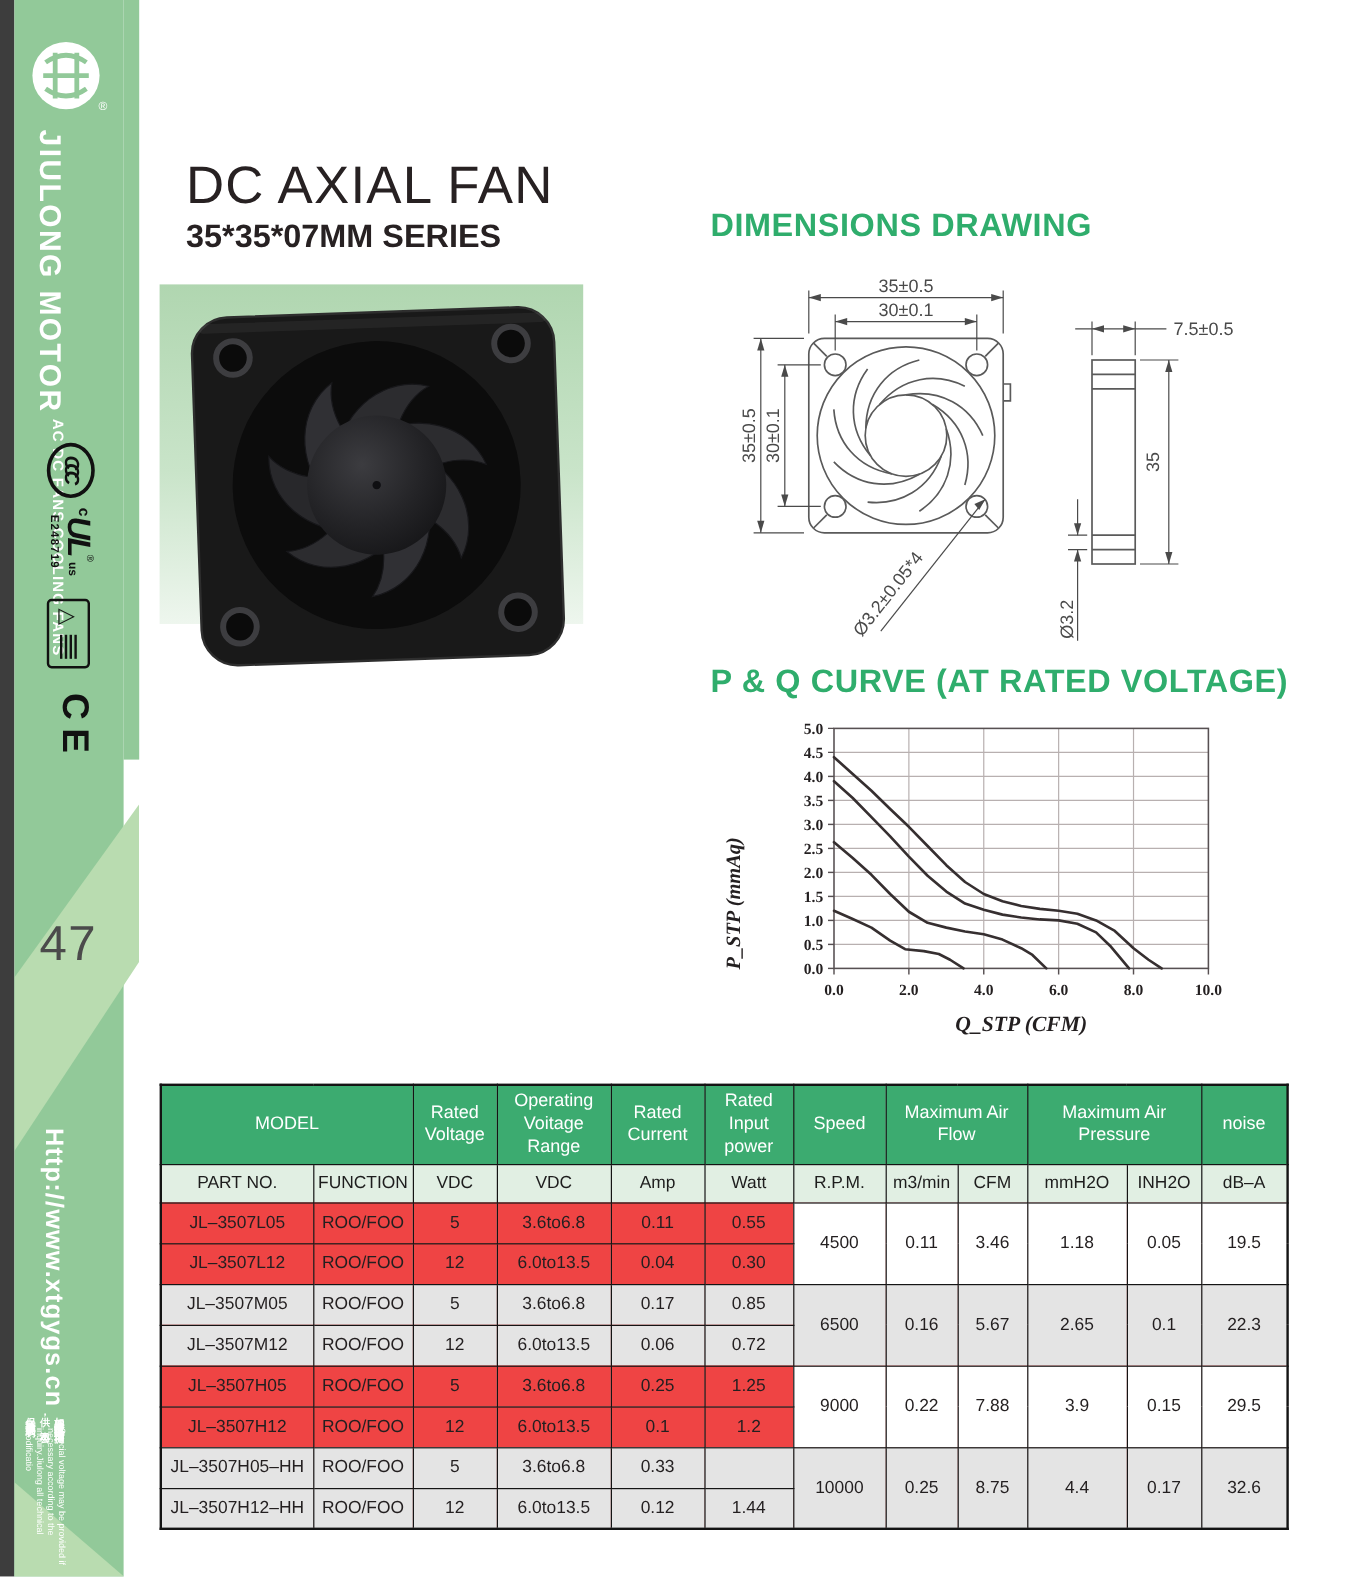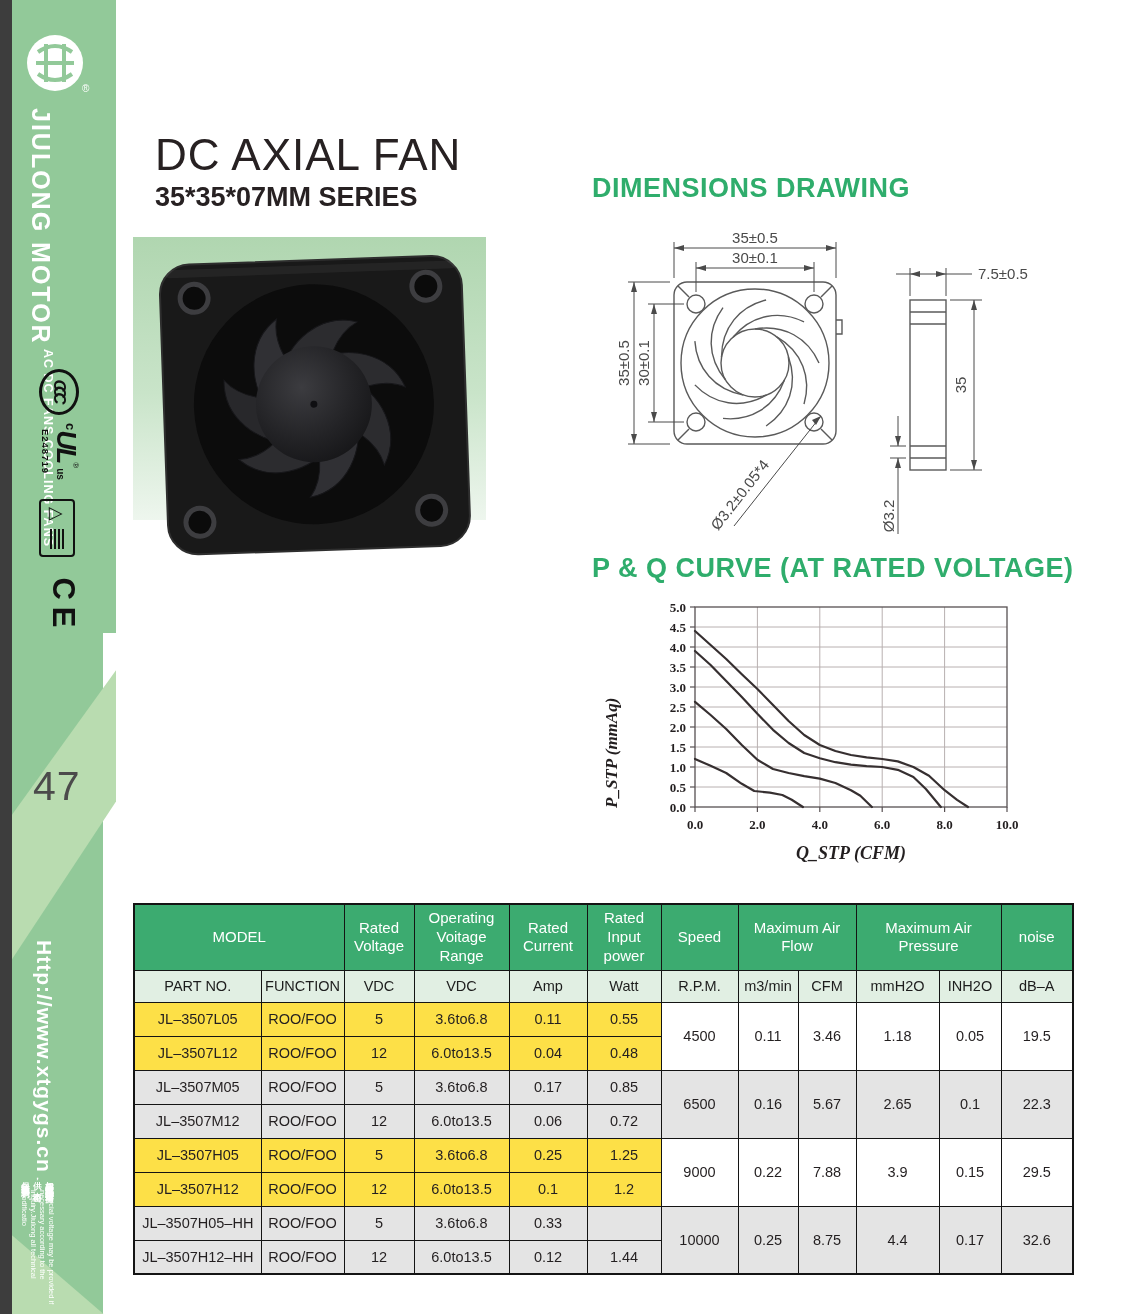--- a/index.html
+++ b/index.html
@@ -77,21 +77,21 @@
   
   .specs { position:absolute; left:155px; top:616px; font-size:26px; line-height:37px; color:#272122; }
 
   
   .spec-table { position:absolute; left:133px; top:903px; border-collapse:collapse;
       table-layout:fixed; width:939px; font-size:14.5px; }
   .spec-table td { border:1px solid #141414; text-align:center; vertical-align:middle; padding:2px 1px; }
   .spec-table { border:2px solid #141414; }
   .th-green { background:#3cab70; color:#ffffff; font-size:15px; height:66px; line-height:1.25; }
   .th-light { background:#e1efe3; color:#1d1d1d; height:32px; font-size:14.5px; }
-  .row-h { height:34px; background:#fde047; }
+  .row-h { height:34px; background:#ef4444; }
   .row-gray td { background:#e4e4e4; }
   .cell-white { background:#ffffff; }
 </style>
 </head>
 <body>
 
 <div class="page">
 
   <div class="dark-strip"></div>
   <div class="sidebar"></div>
@@ -401,21 +401,21 @@
         <td rowspan="2" class="cell-white">1.18</td>
         <td rowspan="2" class="cell-white">0.05</td>
         <td rowspan="2" class="cell-white">19.5</td>
       </tr>
       <tr class="row-h">
         <td>JL–3507L12</td>
         <td>ROO/FOO</td>
         <td>12</td>
         <td>6.0to13.5</td>
         <td>0.04</td>
-        <td>0.48</td>
+        <td>0.30</td>
       </tr>
 
       <tr class="row-h row-gray">
         <td>JL–3507M05</td>
         <td>ROO/FOO</td>
         <td>5</td>
         <td>3.6to6.8</td>
         <td>0.17</td>
         <td>0.85</td>
         <td rowspan="2">6500</td>

